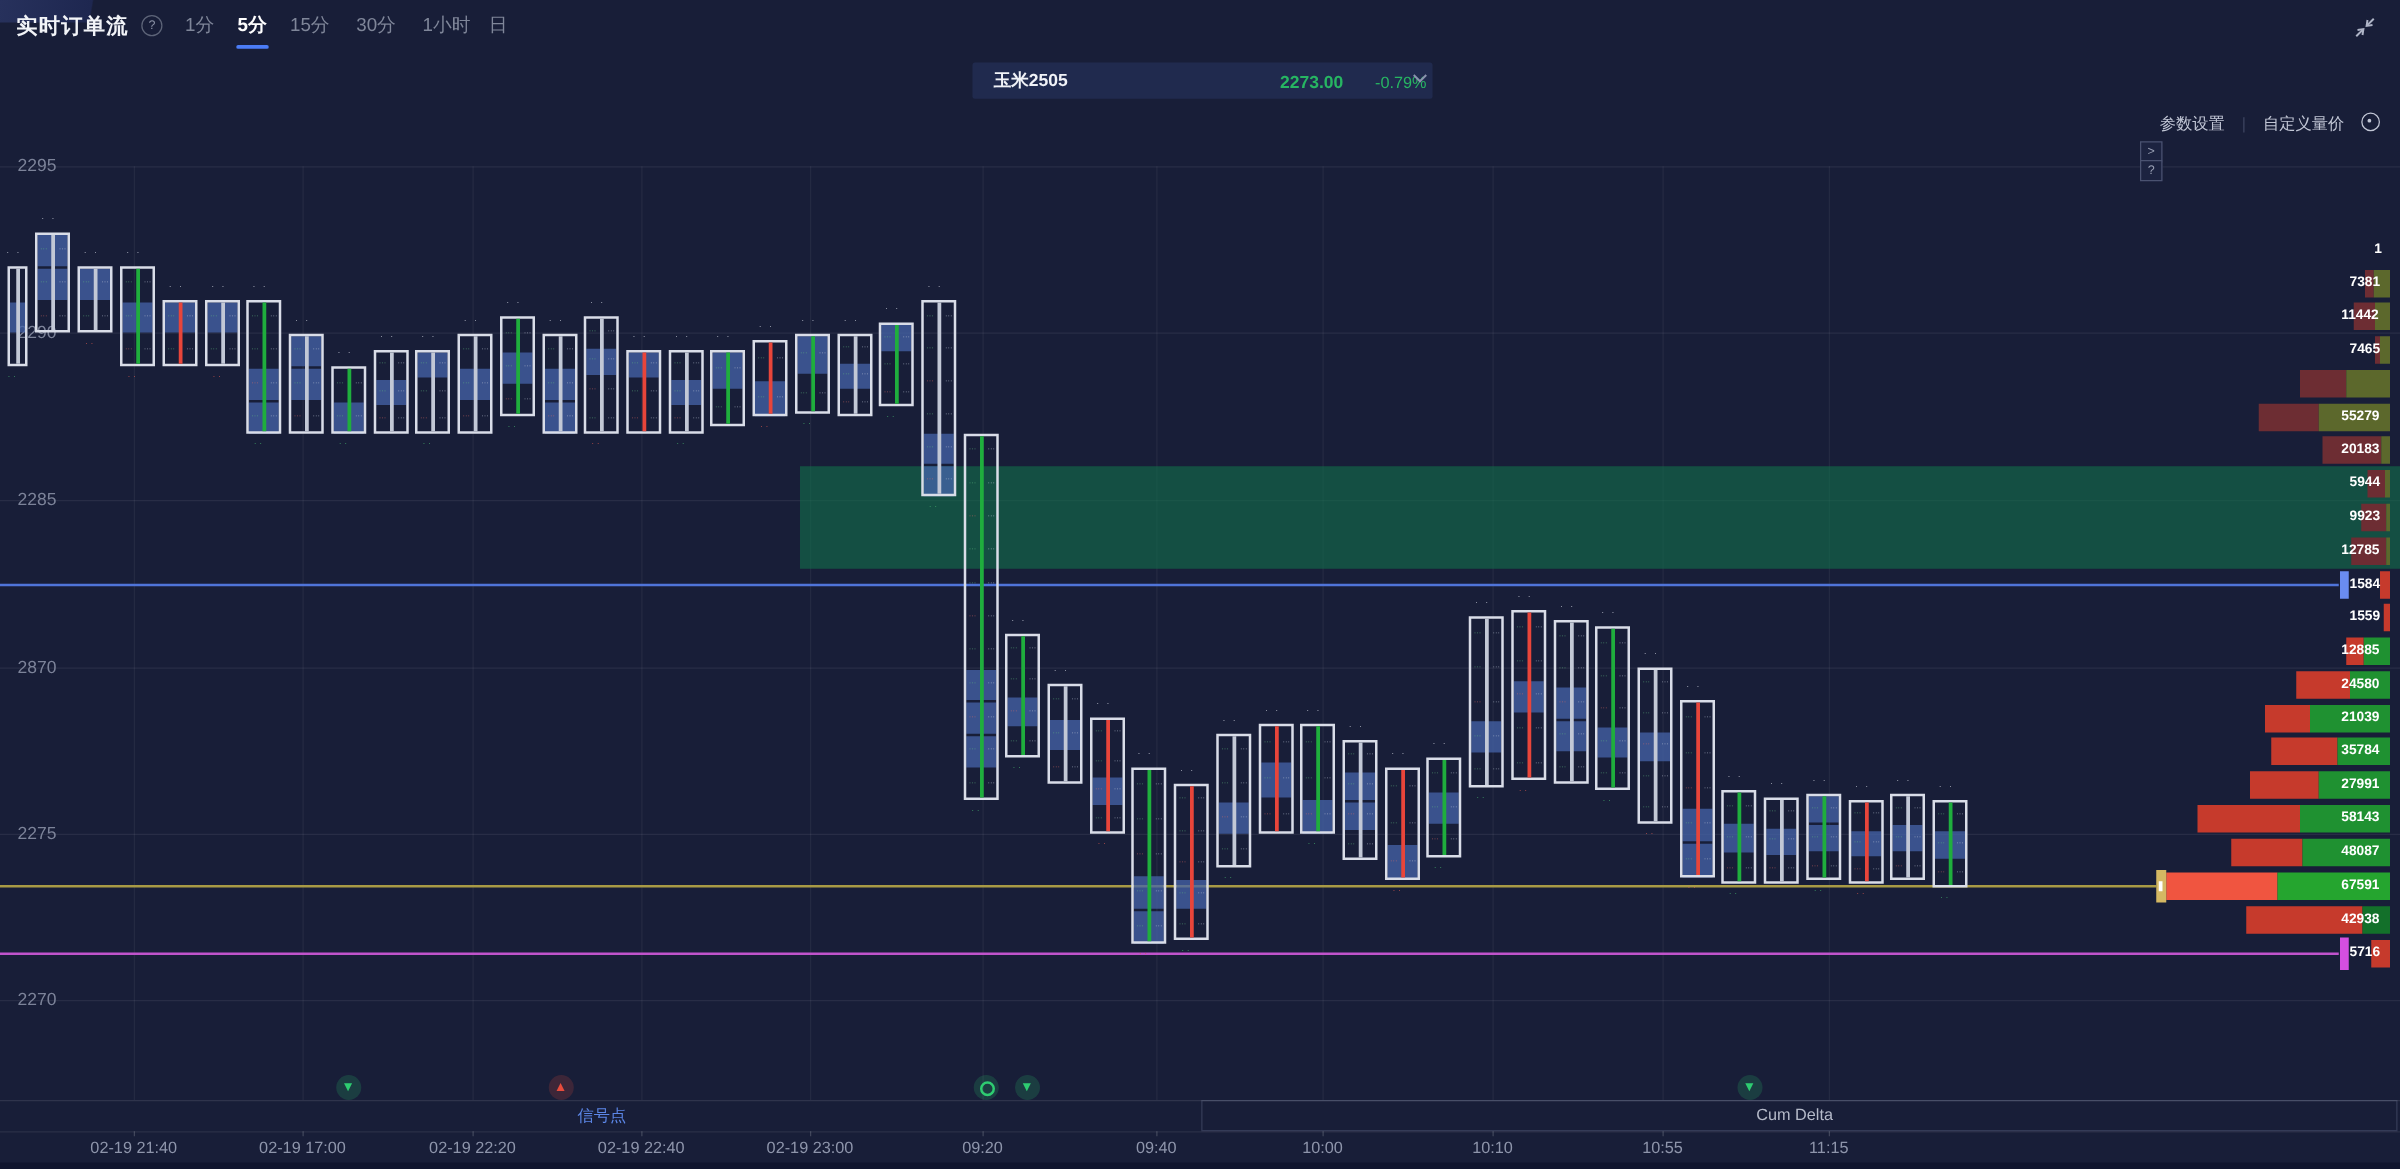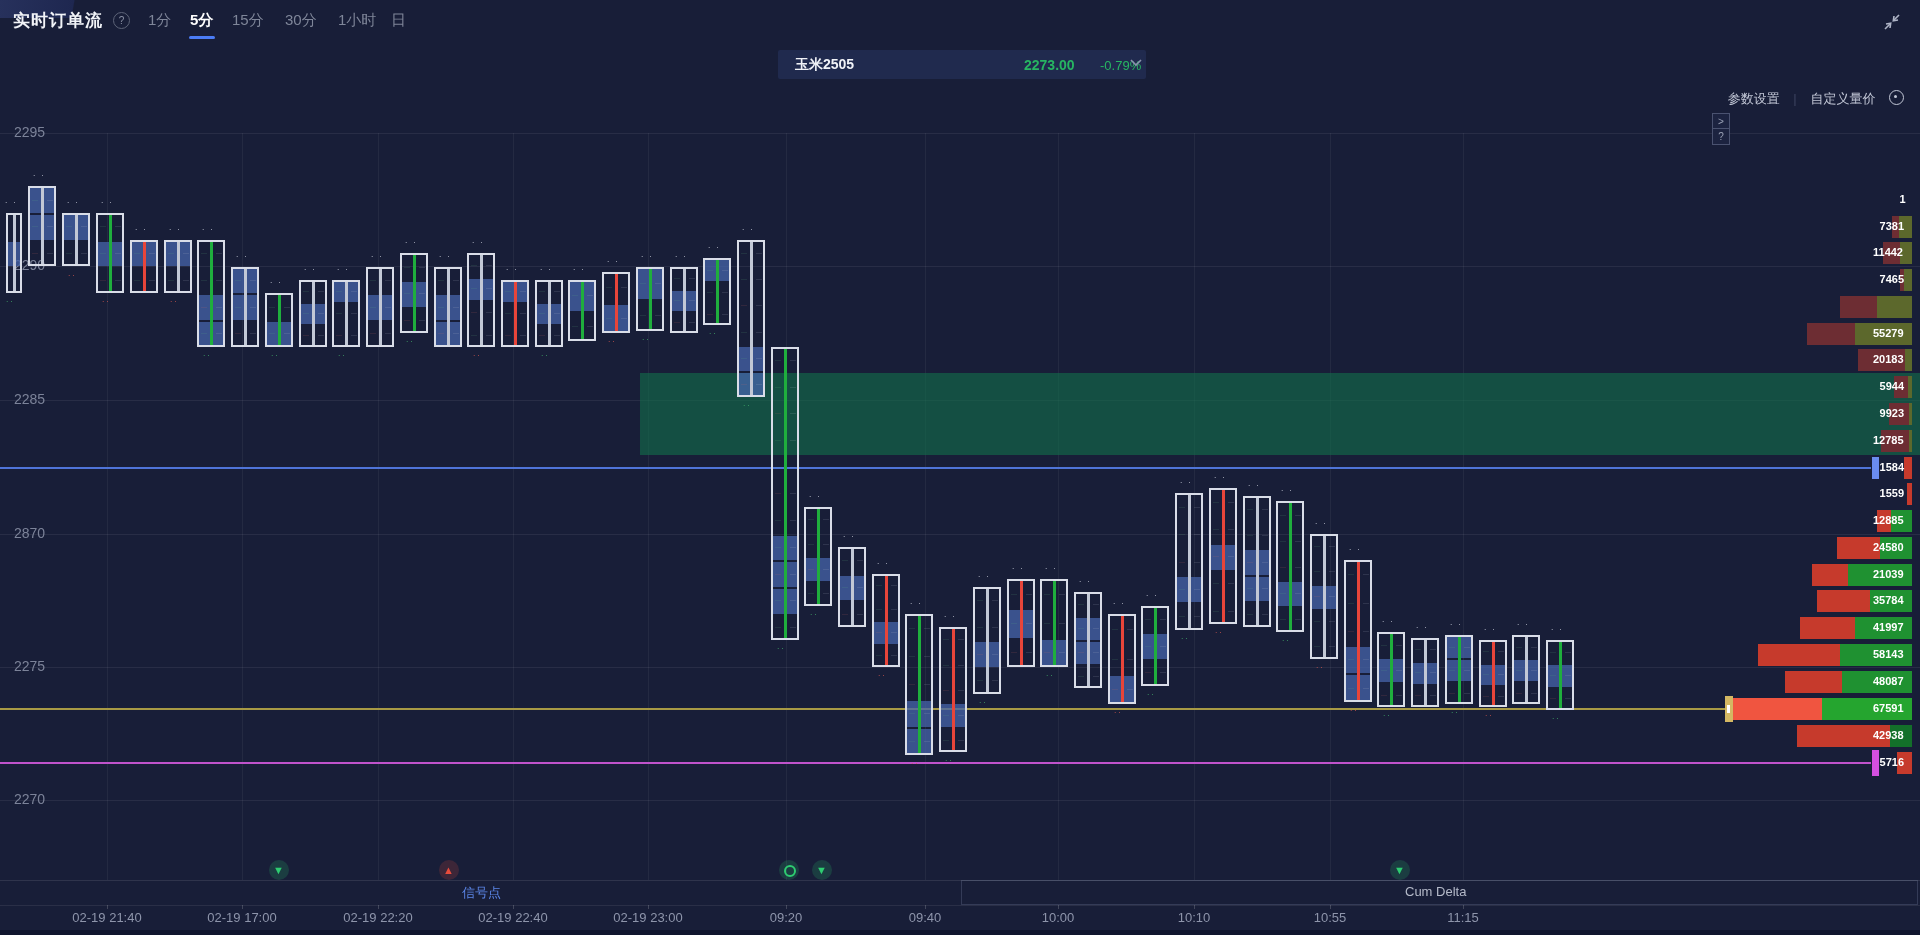--- a/index.html
+++ b/index.html
@@ -722,21 +722,21 @@
       <div class="vrow-bar" style="left: 1880px; top: 537px; width: 32px; background: rgb(31, 145, 49);"></div>
       <div class="vrow-txt" style="top: 548px; left: 1873px;">24580</div>
       <div class="vrow-bar" style="left: 1812px; top: 564px; width: 36px; background: rgb(198, 58, 44);"></div>
       <div class="vrow-bar" style="left: 1848px; top: 564px; width: 64px; background: rgb(31, 145, 49);"></div>
       <div class="vrow-txt" style="top: 575px; left: 1873px;">21039</div>
       <div class="vrow-bar" style="left: 1817px; top: 590px; width: 53px; background: rgb(198, 58, 44);"></div>
       <div class="vrow-bar" style="left: 1870px; top: 590px; width: 42px; background: rgb(31, 145, 49);"></div>
       <div class="vrow-txt" style="top: 601px; left: 1873px;">35784</div>
       <div class="vrow-bar" style="left: 1800px; top: 617px; width: 55px; background: rgb(198, 58, 44);"></div>
       <div class="vrow-bar" style="left: 1855px; top: 617px; width: 57px; background: rgb(31, 145, 49);"></div>
-      <div class="vrow-txt" style="top: 628px; left: 1873px;">41997</div>
+      <div class="vrow-txt" style="top: 628px; left: 1873px;">27991</div>
       <div class="vrow-bar" style="left: 1758px; top: 644px; width: 82px; background: rgb(198, 58, 44);"></div>
       <div class="vrow-bar" style="left: 1840px; top: 644px; width: 72px; background: rgb(31, 145, 49);"></div>
       <div class="vrow-txt" style="top: 655px; left: 1873px;">58143</div>
       <div class="vrow-bar" style="left: 1785px; top: 671px; width: 57px; background: rgb(198, 58, 44);"></div>
       <div class="vrow-bar" style="left: 1842px; top: 671px; width: 70px; background: rgb(31, 145, 49);"></div>
       <div class="vrow-txt" style="top: 682px; left: 1873px;">48087</div>
       <div class="vrow-bar" style="left: 1733px; top: 698px; width: 89px; background: rgb(240, 85, 64);"></div>
       <div class="vrow-bar" style="left: 1822px; top: 698px; width: 90px; background: rgb(37, 165, 47);"></div>
       <div class="vmarker" style="left: 1725px; top: 696px; width: 8px; height: 26px; background: rgb(212, 184, 99);"></div>
       <div class="vmarker" style="left: 1727px; top: 705px; width: 3px; height: 8px; background: rgb(255, 255, 255);"></div>

